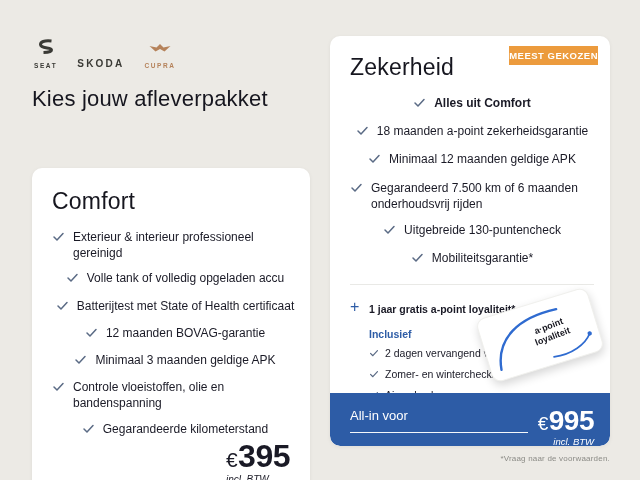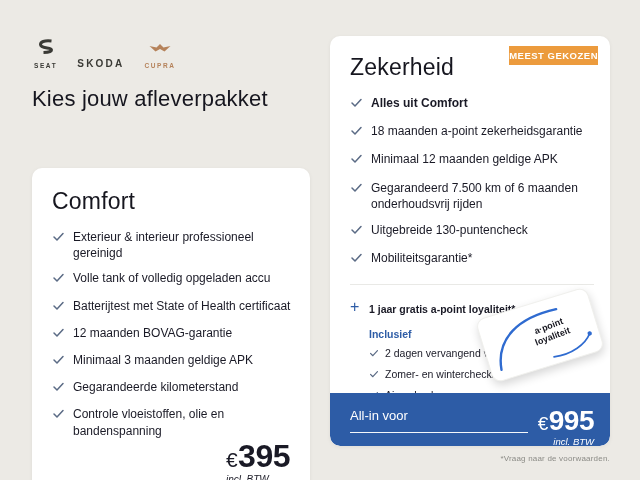--- a/index.html
+++ b/index.html
@@ -25,21 +25,21 @@
   
   .card{background:#fff;border-radius:10px;box-shadow:0 1px 4px rgba(0,0,0,0.06);}
   .card-comfort{position:absolute;left:32px;top:168px;width:278px;height:329px;
     padding:20px 12px 14px 20px;}
   .card-zeker{position:absolute;left:330px;top:36px;width:280px;height:410px;
     padding:18px 16px 0 20px;overflow:hidden;}
   .card h2{font-size:23px;font-weight:400;color:#16161F;margin-bottom:14px;letter-spacing:0.2px;}
 
   ul.checklist{list-style:none;}
   ul.checklist li{display:flex;align-items:flex-start;gap:8px;font-size:12px;
-    line-height:1.35;margin-bottom:9px;}
+    line-height:1.35;margin-bottom:9px;justify-content:center;}
   ul.checklist li .chk{flex:0 0 auto;margin-top:1px;}
   .card-zeker ul.checklist li{margin-bottom:10px;}
   .bold-item{font-weight:700;}
 
   
   .price-block{position:absolute;right:20px;bottom:12px;}
   .price-main{font-size:32px;font-weight:700;letter-spacing:-0.5px;line-height:1;}
   .price-cur{font-size:21px;font-weight:400;margin-right:1px;}
   .price-note{font-size:10px;margin-top:2px;font-style:italic;}
 
@@ -140,27 +140,27 @@
       <li>
         <span class="chk"><svg width="13" height="13" viewBox="0 0 13 13">
               <path d="M2 7 L5 10 L11 3.5" stroke="#5B6B85" stroke-width="1.5" fill="none" stroke-linecap="round" stroke-linejoin="round"></path>
             </svg></span>
         <span>Minimaal 3 maanden geldige APK</span>
       </li>
       <li>
         <span class="chk"><svg width="13" height="13" viewBox="0 0 13 13">
               <path d="M2 7 L5 10 L11 3.5" stroke="#5B6B85" stroke-width="1.5" fill="none" stroke-linecap="round" stroke-linejoin="round"></path>
             </svg></span>
+        <span>Controle vloeistoffen, olie en bandenspanning</span>
+      </li>
+      <li>
+        <span class="chk"><svg width="13" height="13" viewBox="0 0 13 13">
+              <path d="M2 7 L5 10 L11 3.5" stroke="#5B6B85" stroke-width="1.5" fill="none" stroke-linecap="round" stroke-linejoin="round"></path>
+            </svg></span>
         <span>Gegarandeerde kilometerstand</span>
-      </li>
-      <li>
-        <span class="chk"><svg width="13" height="13" viewBox="0 0 13 13">
-              <path d="M2 7 L5 10 L11 3.5" stroke="#5B6B85" stroke-width="1.5" fill="none" stroke-linecap="round" stroke-linejoin="round"></path>
-            </svg></span>
-        <span>Controle vloeistoffen, olie en bandenspanning</span>
       </li>
     </ul>
     <div class="price-block">
       <div class="price-main"><span class="price-cur">€</span><span>395</span></div>
       <div class="price-note">incl. BTW</div>
     </div>
   </section>
 
   <section class="card card-zeker">
     <div class="badge">MEEST GEKOZEN</div>

